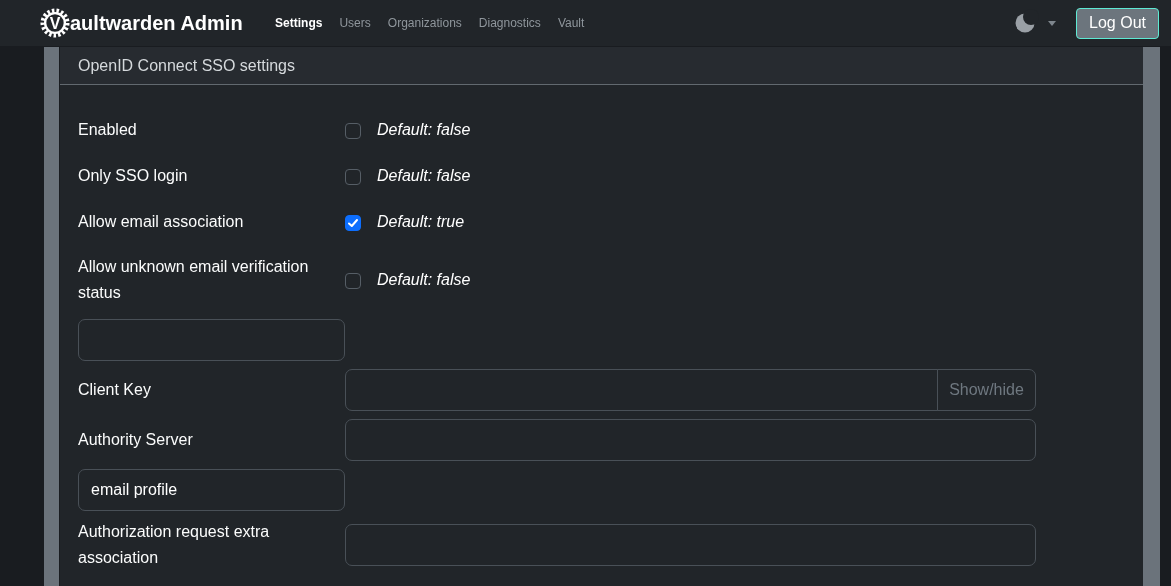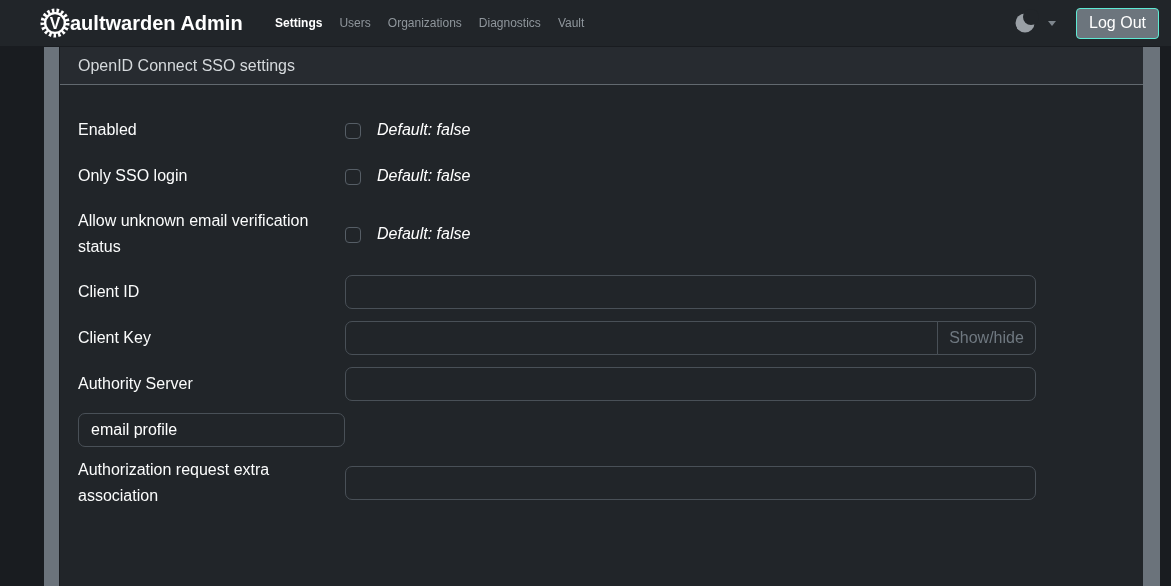--- a/index.html
+++ b/index.html
@@ -100,21 +100,21 @@
     display: flex; align-items: center; justify-content: center;
     cursor: pointer;
   }
   .checkbox svg { display: none; }
   .checkbox.checked { background: #0d6efd; border-color: #0d6efd; }
   .checkbox.checked svg { display: block; }
   .check-label { color: #ffffff; }
 
   
   .text-input {
-    width: 100%; height: 34px;
+    width: 100%; height: 42px;
     background: transparent;
     border: 1px solid #495057; border-radius: 7px;
     color: #fff; font-family: inherit; font-size: 16px;
     padding: 6px 12px;
     outline: none;
   }
   .input-group { display: flex; width: 100%; }
   .input-group .text-input {
     flex: 1 1 auto;
     border-top-right-radius: 0; border-bottom-right-radius: 0;
@@ -187,33 +187,43 @@
     <div class="form-row">
       <div class="form-label">Only SSO login</div>
       <div class="check-wrap">
         <span class="checkbox">
           
         </span>
         <span class="check-label">Default: false</span>
       </div>
     </div>
 
+    <div class="form-row">
+      <div class="form-label">Allow email association</div>
+      <div class="check-wrap">
+        <span class="checkbox checked">
+          <svg width="12" height="12" viewBox="0 0 12 12">
+              <path d="M2 6.5 L4.8 9 L10 3" stroke="#fff" stroke-width="2" fill="none" stroke-linecap="round" stroke-linejoin="round"></path>
+            </svg>
+        </span>
+        <span class="check-label">Default: true</span>
+      </div>
+    </div>
 
     <div class="form-row tall">
       <div class="form-label">Allow unknown email verification status</div>
       <div class="check-wrap">
         <span class="checkbox">
           
         </span>
         <span class="check-label">Default: false</span>
       </div>
     </div>
 
     <div class="form-row">
-      <div class="form-label">Client ID</div>
       <input class="text-input" type="text" value="" style="">
     </div>
 
     <div class="form-row">
       <div class="form-label">Client Key</div>
       <div class="input-group">
         <input class="text-input" type="password" value="" style="">
         <button class="sh-btn">Show/hide</button>
       </div>
     </div>

